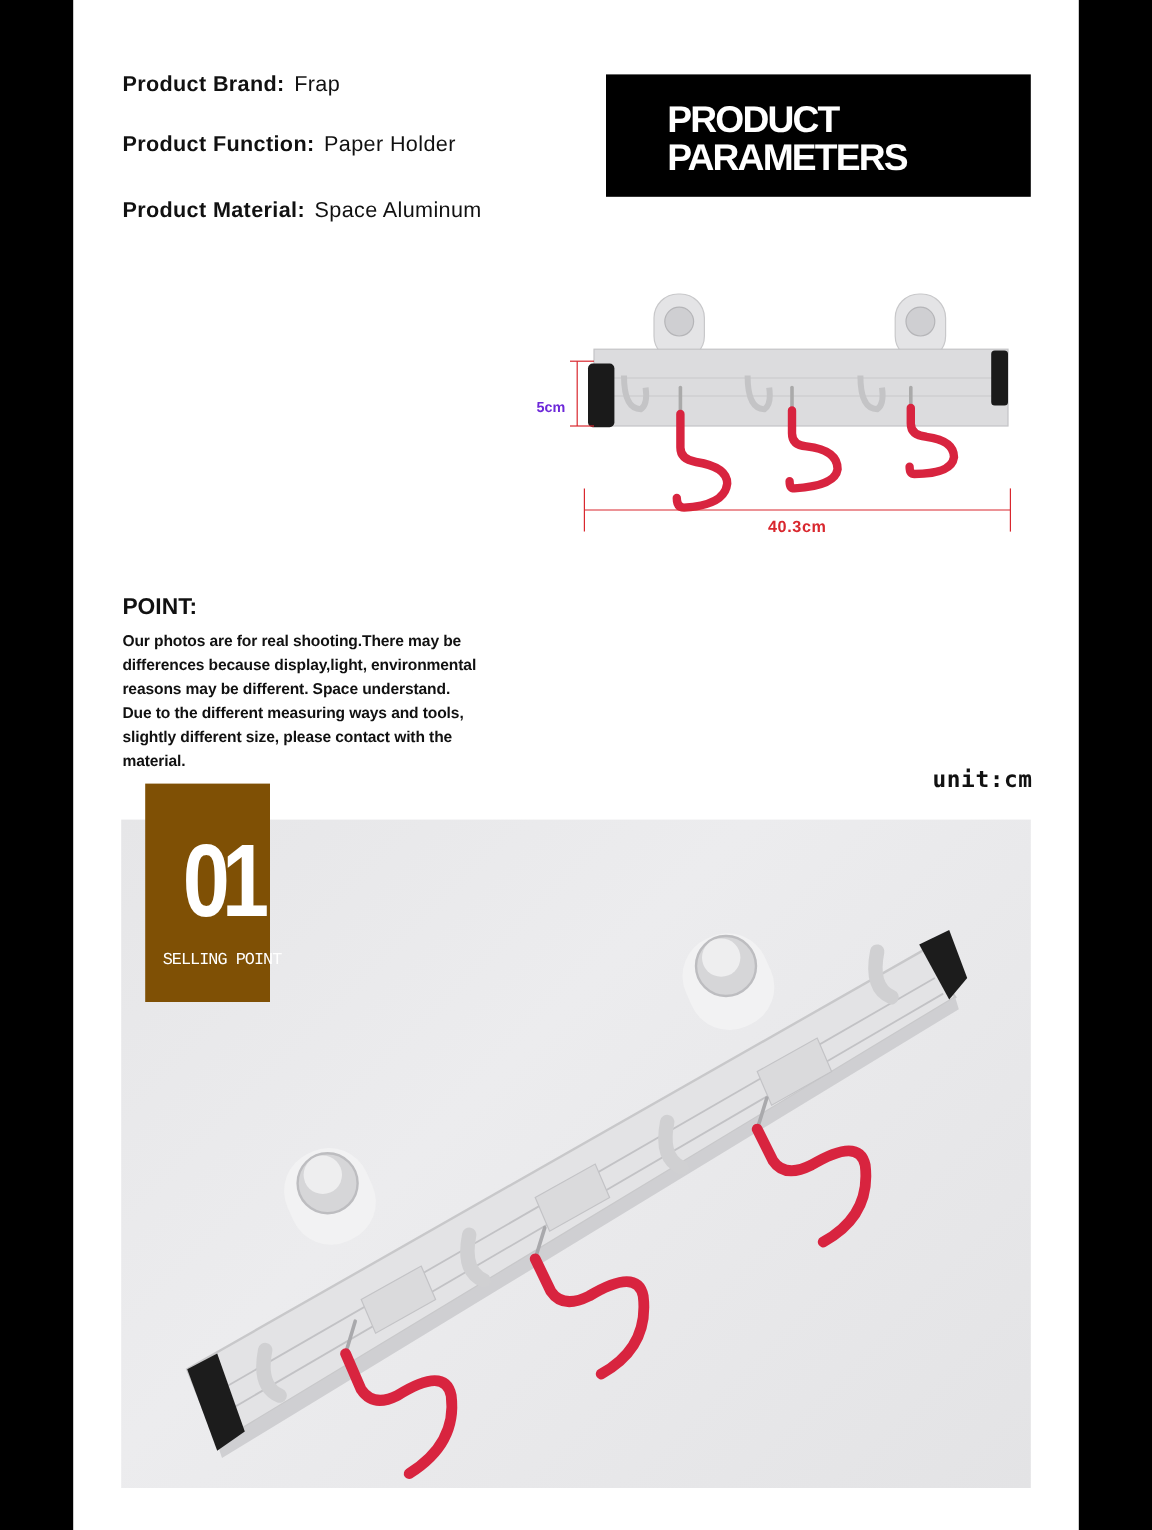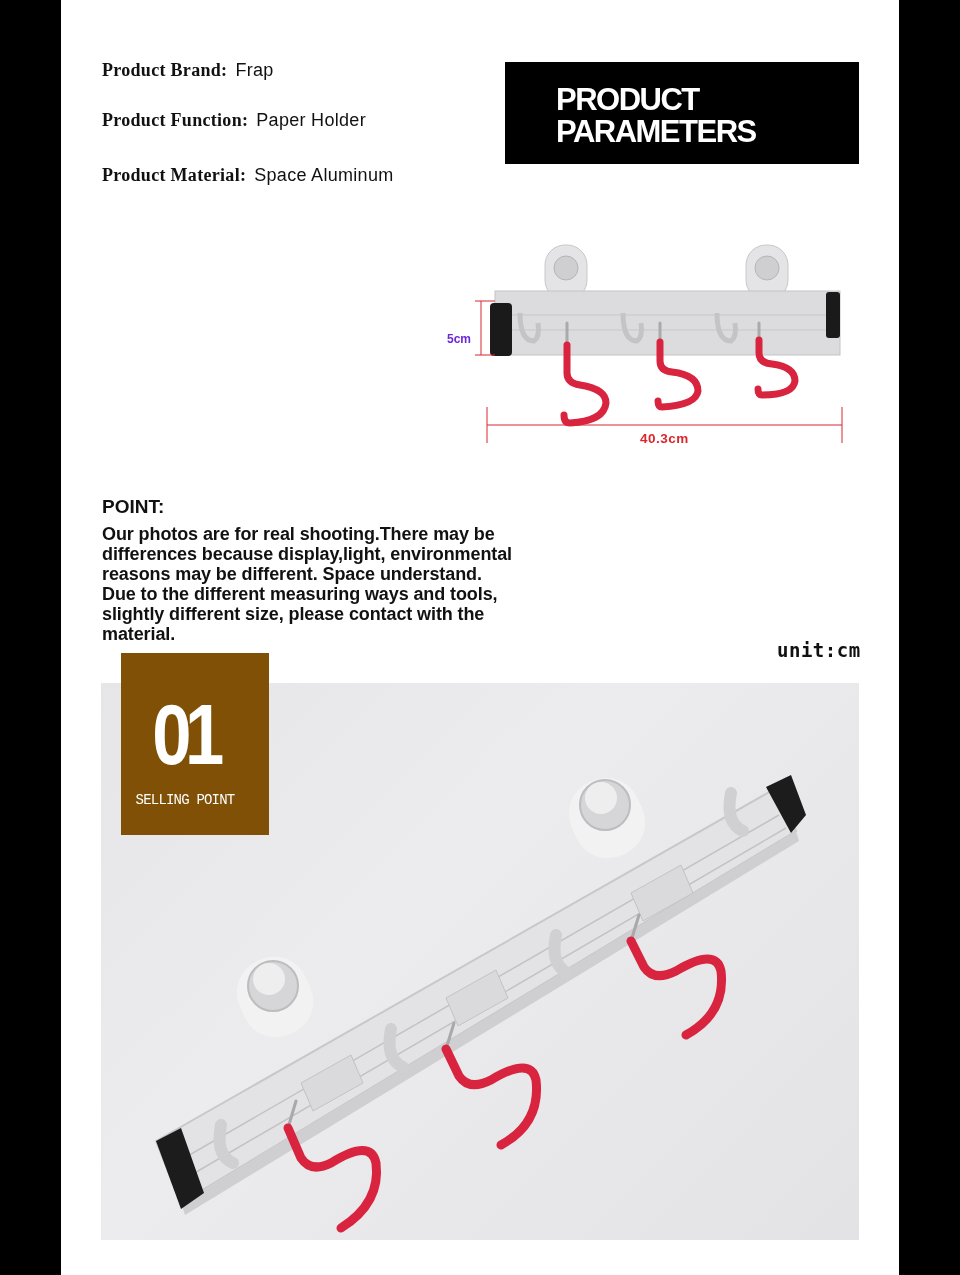--- a/index.html
+++ b/index.html
@@ -4,37 +4,37 @@
 <style>
   * { margin:0; padding:0; box-sizing:border-box; }
   html, body { width:960px; height:1275px; background:#fff; overflow:hidden; }
   body { position:relative; font-family:"Liberation Sans", sans-serif; color:#111; }
 
   .border-left, .border-right { position:absolute; top:0; width:61px; height:1275px; background:#000; }
   .border-left { left:0; }
   .border-right { left:899px; width:61px; }
 
   .spec-line { position:absolute; left:102px; font-size:18px; letter-spacing:0.3px; white-space:nowrap; }
-  .spec-line .k { font-weight:bold;font-family:Liberation Serif, serif; }
+  .spec-line .k { font-weight:bold; }
   .spec-line .v { font-weight:normal; margin-left:8px; }
 
   .params-box { position:absolute; left:505px; top:62px; width:354px; height:102px; background:#000; }
   .params-title { position:absolute; left:556px; top:84px; color:#fff; font-weight:bold; font-size:31px; line-height:32px; letter-spacing:-1.5px; font-family:"Liberation Sans", sans-serif; }
 
   .dim-diagram { position:absolute; left:440px; top:235px; width:420px; height:220px; }
 
   .note-title { position:absolute; left:102px; top:496px; font-size:19px; font-weight:bold; }
-  .note-body { position:absolute; left:102px; top:524px; width:480px; font-size:18px; line-height:20px; font-weight:bold; font-family:"Liberation Sans", sans-serif; letter-spacing:-0.1px; }
+  .note-body { position:absolute; left:102px; top:524px; width:480px; font-size:13px; line-height:20px; font-weight:bold; font-family:"Liberation Sans", sans-serif; letter-spacing:-0.1px; }
 
   .unit-label { position:absolute; left:777px; top:639px; font-size:19px; font-weight:bold; letter-spacing:0.5px; font-family:"DejaVu Sans Mono", monospace; }
 
   .photo { position:absolute; left:101px; top:683px; width:758px; height:557px; background:linear-gradient(135deg,#e6e6e8 0%,#ececee 40%,#e3e3e5 100%); overflow:hidden; }
   .photo svg { position:absolute; left:0; top:0; }
 
-  .badge { position:absolute; left:121px; top:653px; width:148px; height:182px; background:#7f5005; color:#fff; text-align:center; }
+  .badge { position:absolute; left:121px; top:653px; width:104px; height:182px; background:#7f5005; color:#fff; text-align:center; }
   .badge-num { position:absolute; left:0; top:36px; width:128px; font-size:86px; line-height:90px; font-weight:bold; letter-spacing:-8px; transform:scaleX(0.82); transform-origin:center; font-family:"Liberation Sans", sans-serif; }
   .badge-label { position:absolute; left:0; top:139px; width:128px; font-size:14px; letter-spacing:-0.8px; font-family:Liberation Mono, monospace; }
 </style>
 </head>
 <body>
 
 <div class="border-left"></div>
 <div class="border-right"></div>
 
 <div class="spec-line" style="top:60px;">

